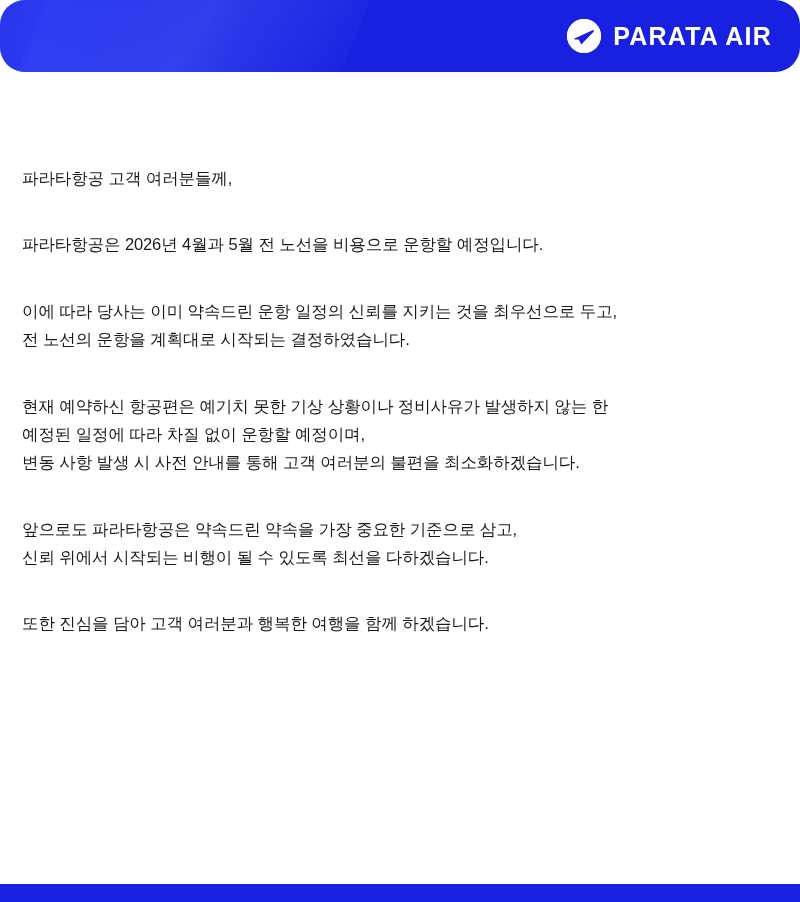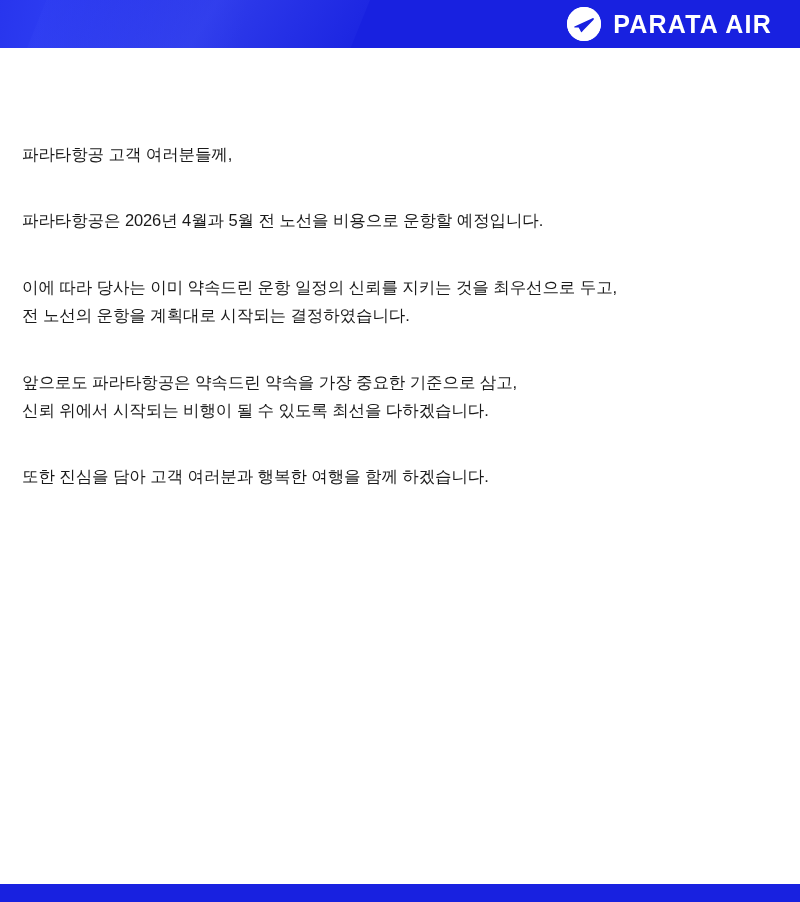--- a/index.html
+++ b/index.html
@@ -19,24 +19,25 @@
     width: 800px;
     height: 902px;
     background: #ffffff;
     display: flex;
     flex-direction: column;
   }
   
   .header {
     position: relative;
     width: 100%;
-    height: 48px;
+    height: 72px;
     background: #1821e0;
     overflow: hidden;
     flex: 0 0 auto;
+    border-radius: 25px;
   }
   .header-sheen {
     position: absolute;
     top: -40px;
     left: -160px;
     width: 520px;
     height: 200px;
     background: linear-gradient(118deg, rgba(255,255,255,0.00) 0%, rgba(60,80,255,0.55) 38%, rgba(20,30,220,0.0) 74%);
     transform: rotate(-16deg);
     pointer-events: none;
@@ -133,20 +134,25 @@
     <p class="para">
       <span class="line">파라타항공은 2026년 4월과 5월 전 노선을 비용으로 운항할 예정입니다.</span>
     </p>
 
 
     <p class="para">
       <span class="line">이에 따라 당사는 이미 약속드린 운항 일정의 신뢰를 지키는 것을 최우선으로 두고,</span>
       <span class="line">전 노선의 운항을 계획대로 시작되는 결정하였습니다.</span>
     </p>
 
+    <p class="para">
+      <span class="line">현재 예약하신 항공편은 예기치 못한 기상 상황이나 정비사유가 발생하지 않는 한</span>
+      <span class="line">예정된 일정에 따라 차질 없이 운항할 예정이며,</span>
+      <span class="line">변동 사항 발생 시 사전 안내를 통해 고객 여러분의 불편을 최소화하겠습니다.</span>
+    </p>
 
     <p class="para">
       <span class="line">앞으로도 파라타항공은 약속드린 약속을 가장 중요한 기준으로 삼고,</span>
       <span class="line">신뢰 위에서 시작되는 비행이 될 수 있도록 최선을 다하겠습니다.</span>
     </p>
 
     <p class="para">
       <span class="line">또한 진심을 담아 고객 여러분과 행복한 여행을 함께 하겠습니다.</span>
     </p>
 

